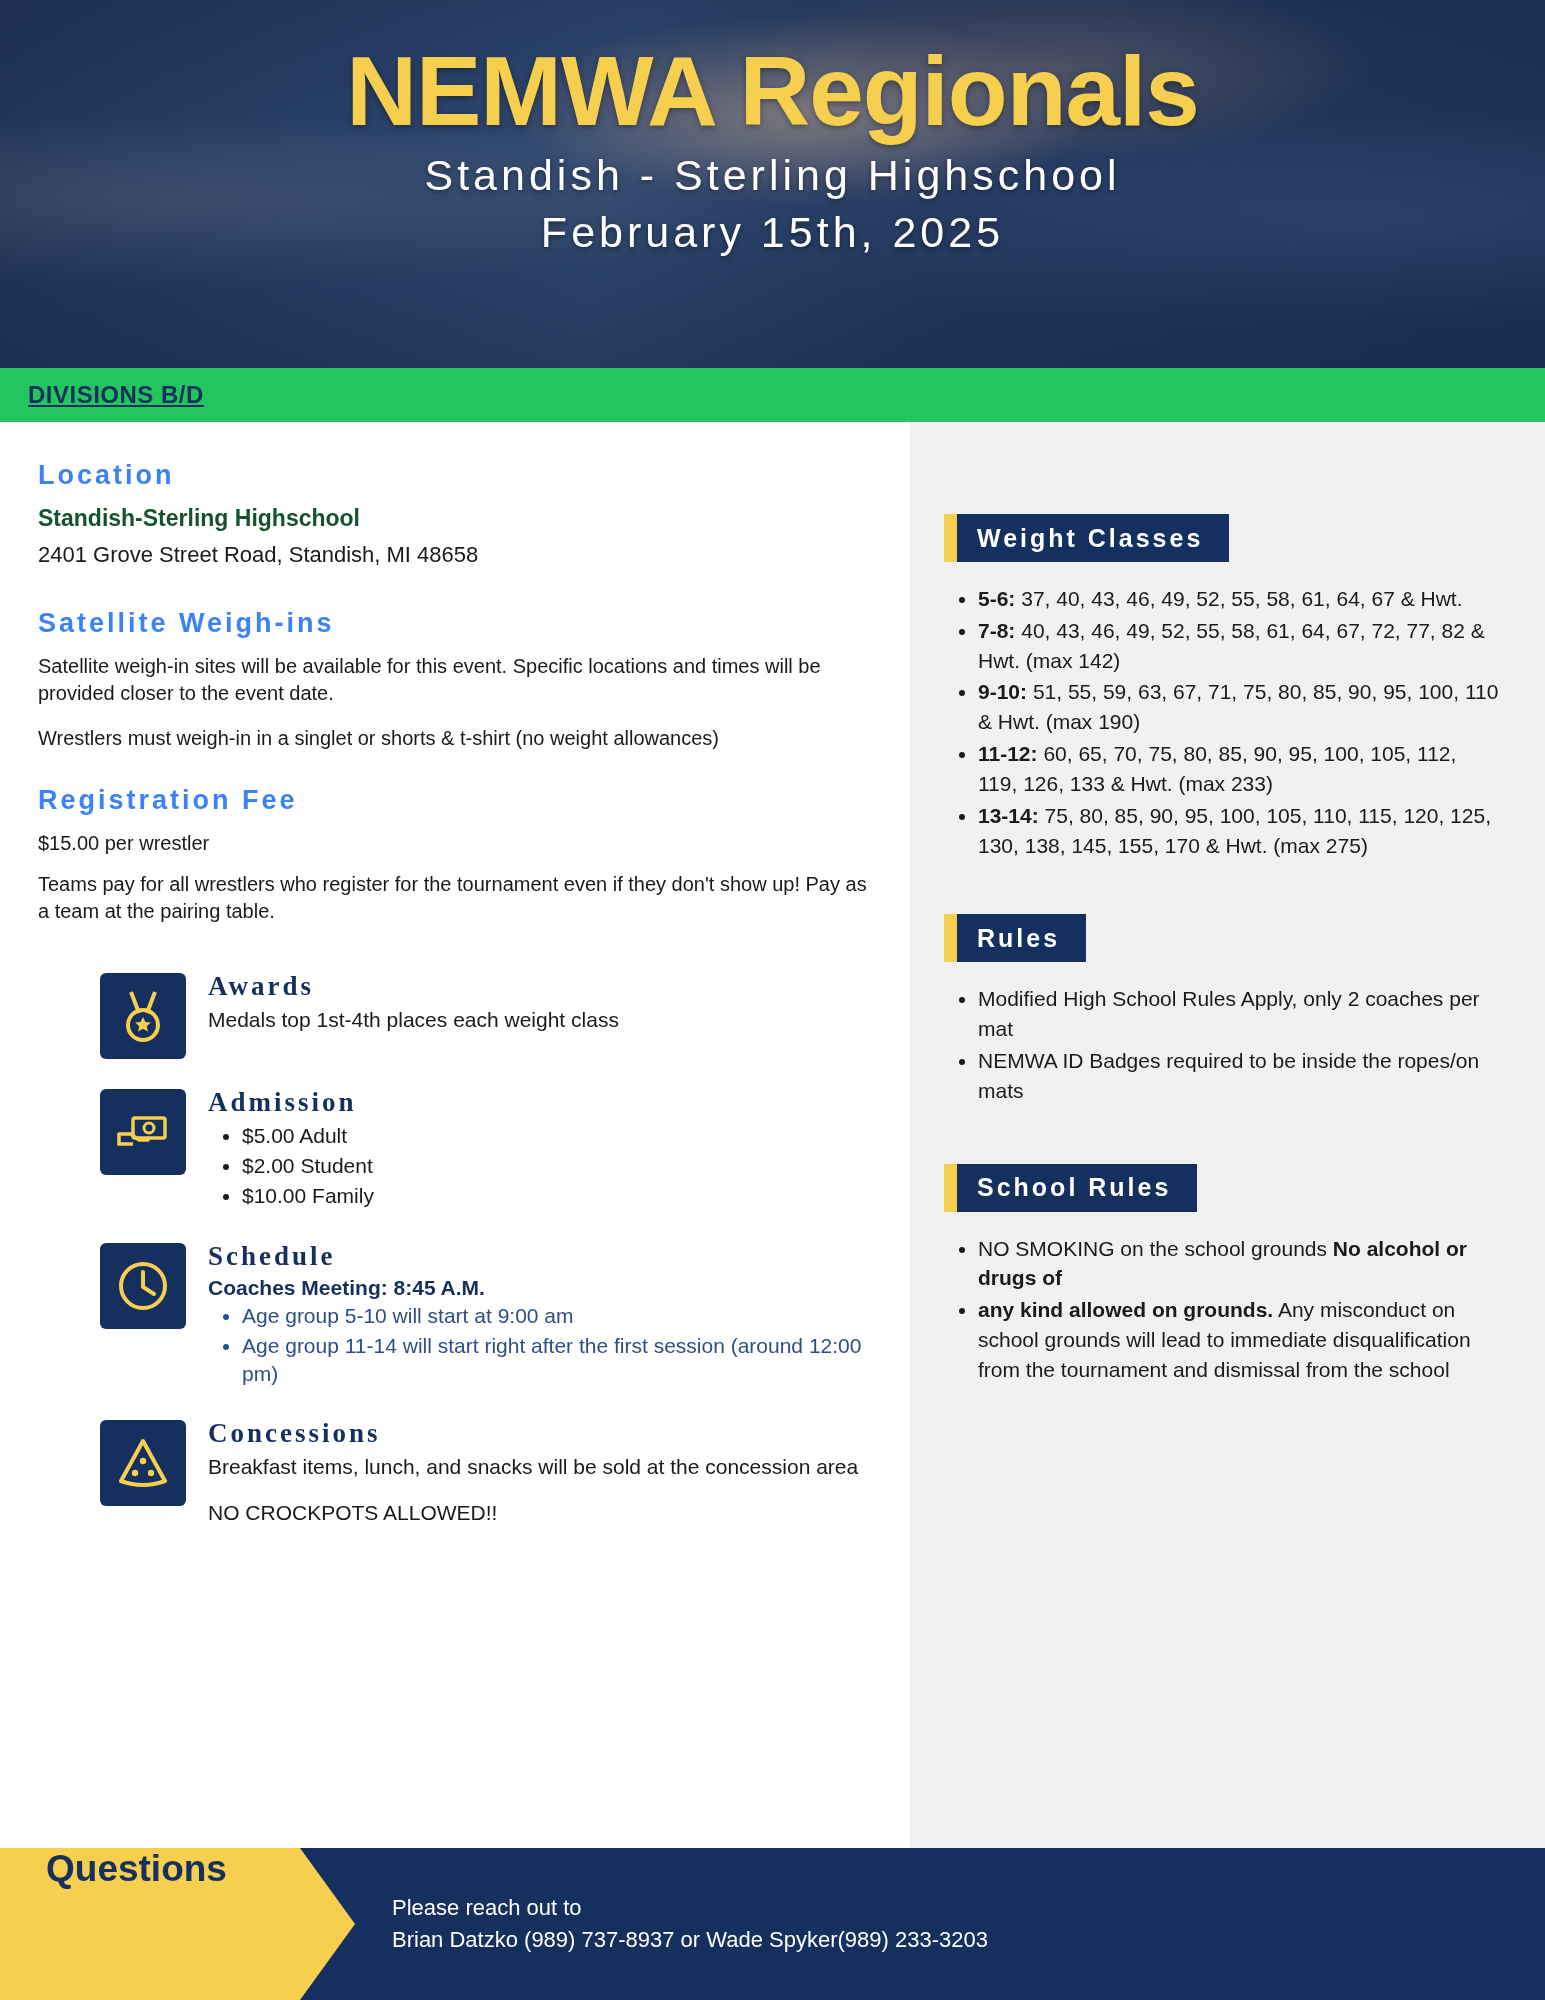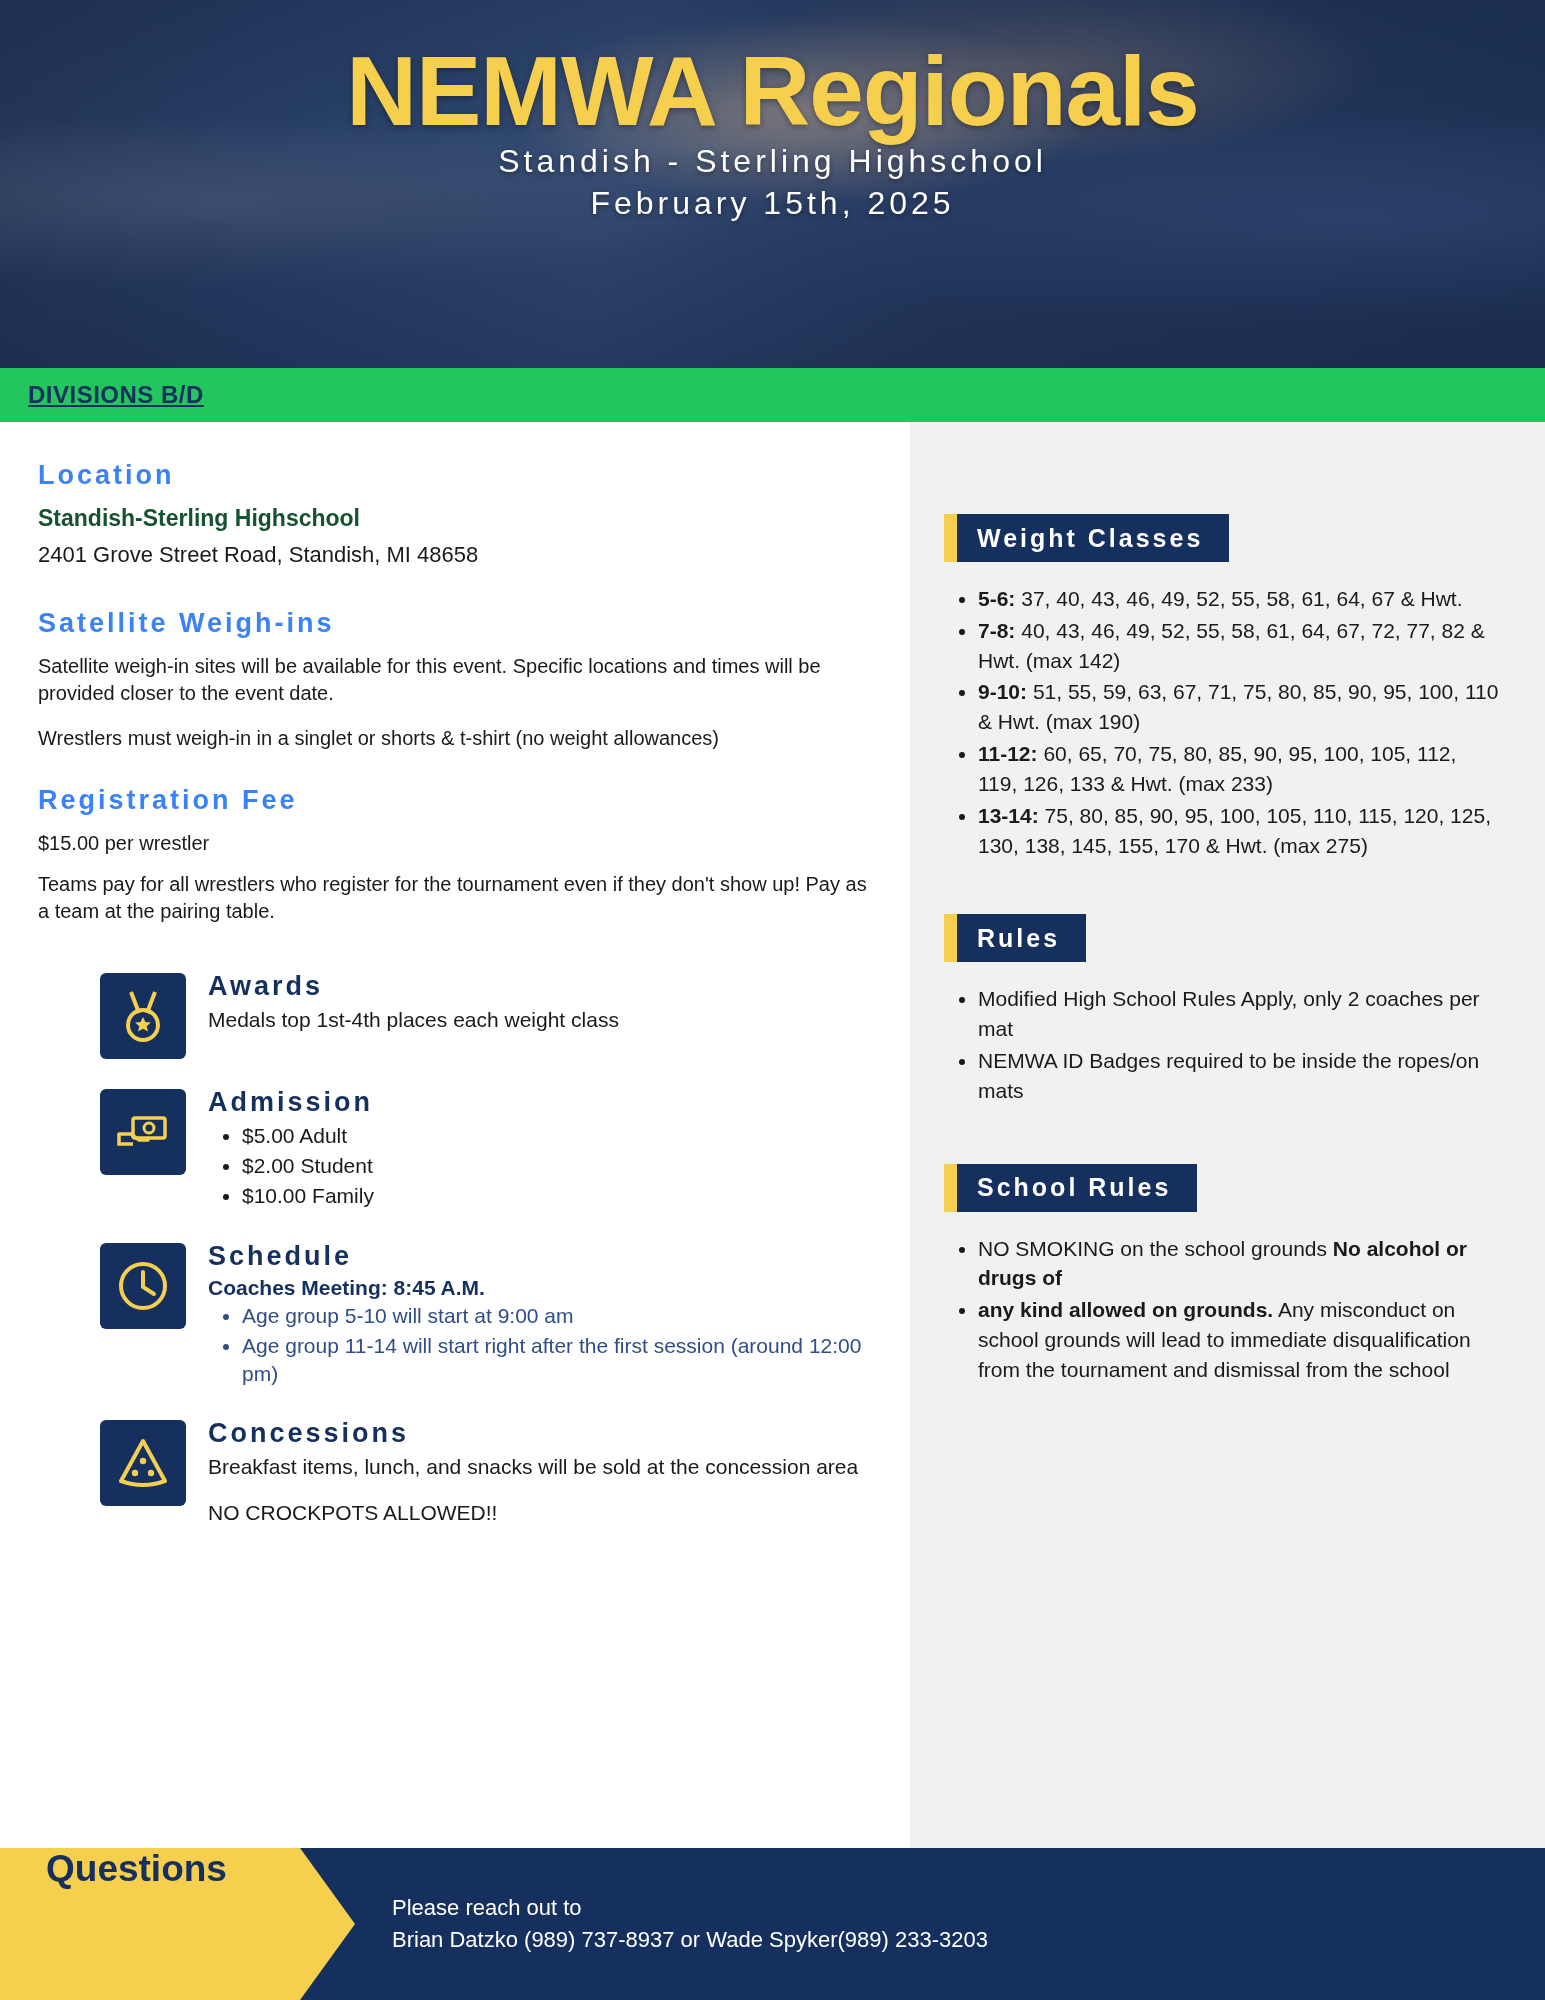--- a/index.html
+++ b/index.html
@@ -48,22 +48,22 @@
   }
   .hero-title {
     font-size: 98px;
     line-height: 1.0;
     font-weight: bold;
     color: #f6cf4e;
     letter-spacing: -1px;
     text-shadow: 0 2px 6px rgba(0,0,0,0.35);
   }
   .hero-sub {
-    margin-top: 0;
-    font-size: 32px;
+    margin-top: 7px;
+    font-size: 43px;
     line-height: 1.32;
     color: #ffffff;
     letter-spacing: 4px;
     text-shadow: 0 2px 5px rgba(0,0,0,0.4);
   }
 
   
   .division-bar {
     height: 54px;
     background: #22c55e;
@@ -141,20 +141,21 @@
     justify-content: center;
   }
   .icon-box svg { display: block; }
   .icon-body { flex: 1 1 auto; padding-top: 2px; }
   .icon-title {
     font-size: 27px;
     font-weight: bold;
     letter-spacing: 3px;
     color: #15305e;
     margin: 0 0 4px 0;
+    font-family: Liberation Serif, serif;
   }
   .icon-text {
     font-size: 21px;
     line-height: 1.33;
     color: #1a1a1a;
     margin: 0;
   }
   .icon-sub-bold {
     font-size: 21px;
     font-weight: bold;

